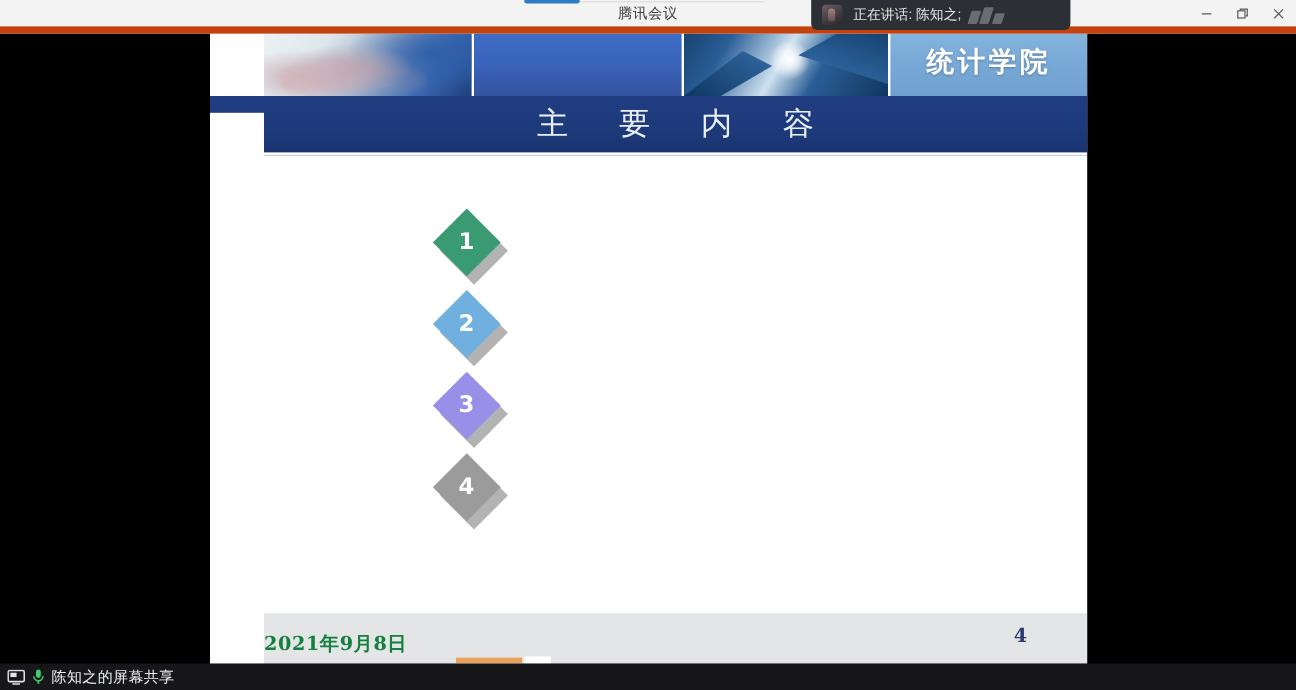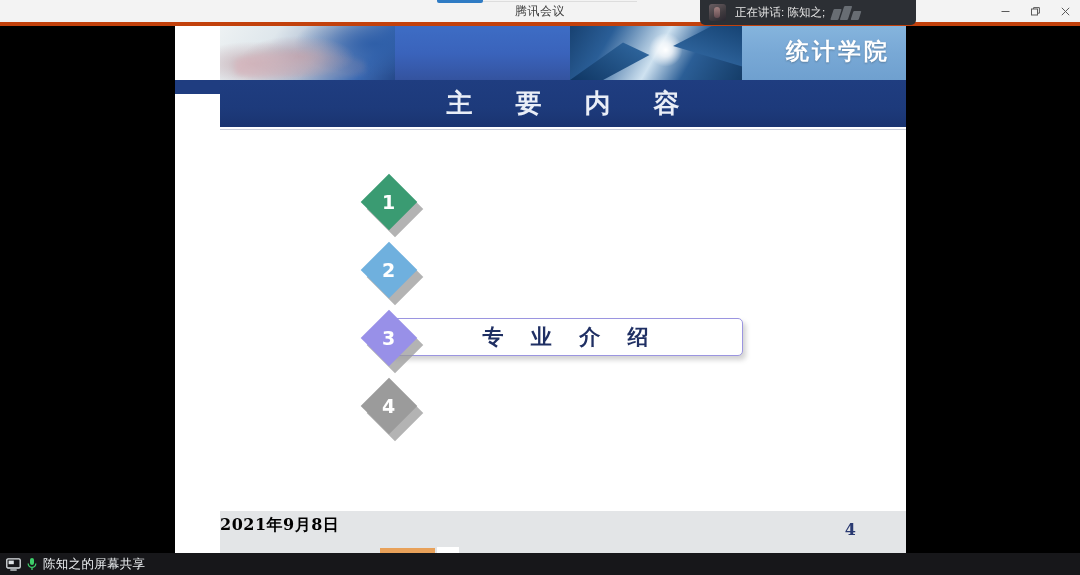--- a/index.html
+++ b/index.html
@@ -15,21 +15,21 @@
     position: relative;
   }
 
   
   .win-titlebar {
     position: absolute;
     top: 0; left: 0;
     width: 1080px;
     height: 22px;
     background: #f3f3f3;
-    border-bottom: 4px solid #c2410c;
+    border-bottom: 6px solid #c2410c;
     z-index: 60;
   }
   .win-tab-accent {
     position: absolute;
     top: 0;
     left: 437px;
     width: 46px;
     height: 3px;
     background: #2f7bc4;
     border-radius: 0 0 2px 2px;
@@ -77,21 +77,20 @@
     left: 676px;
     width: 216px;
     height: 25px;
     background: #2c2f34;
     border-radius: 0 0 5px 5px;
     display: flex;
     align-items: center;
     padding: 0 9px;
     box-sizing: border-box;
     z-index: 70;
-    margin-left: 24px;
   }
   .speaker-avatar {
     width: 17px;
     height: 17px;
     border-radius: 3px;
     background: linear-gradient(150deg,#6b5f63 0%,#3f3a3e 60%,#2a2730 100%);
     flex: 0 0 auto;
     position: relative;
     overflow: hidden;
   }
@@ -153,21 +152,20 @@
   .slide-header {
     position: absolute;
     top: 0; left: 0;
     width: 731px;
     height: 58px;
   }
   .hdr-cell {
     position: absolute;
     top: 0;
     height: 58px;
-    padding-left: 14px;
   }
   .hdr-photo-keyboard {
     left: 45px;
     width: 173px;
     background:
       radial-gradient(ellipse 60% 70% at 18% 72%, #c9b2b8 0%, rgba(201,178,184,0) 55%),
       radial-gradient(ellipse 50% 60% at 42% 60%, #b9a4b0 0%, rgba(185,164,176,0) 60%),
       radial-gradient(ellipse 70% 90% at 83% 38%, #2f5fa8 0%, rgba(47,95,168,0) 62%),
       linear-gradient(125deg, #eef2f3 0%, #dfe7ec 28%, #a8b8cf 52%, #3a69b2 78%, #1f3f7d 100%);
   }
@@ -234,21 +232,21 @@
     background: linear-gradient(180deg,#1f3d80 0%, #1d3a7b 60%, #1a3470 100%);
     display: flex;
     align-items: center;
     justify-content: center;
   }
   .slide-title-text {
     color: #e9eef7;
     font-size: 26px;
     letter-spacing: 17px;
     text-indent: 17px;
-    font-weight: 700;
+    font-weight: 400;
     font-family: "DejaVu Sans", "Liberation Sans", sans-serif;
   }
   .slide-titlebar-underline {
     position: absolute;
     top: 107px;
     left: 45px;
     width: 686px;
     height: 1px;
     background: #c9ced8;
   }
@@ -335,24 +333,24 @@
   .footer-white-left {
     position: absolute;
     left: 0; bottom: 0;
     width: 45px;
     height: 42px;
     background: #ffffff;
   }
   .footer-date {
     position: absolute;
     left: 45px;
-    top: 4px;
+    top: 16px;
     font-size: 16px;
     font-weight: 700;
-    color: #000000;
+    color: #15803d;
     letter-spacing: .5px;
     font-family: "DejaVu Serif", "Liberation Serif", serif;
   }
   .footer-pageno {
     position: absolute;
     right: 50px;
     top: 9px;
     font-size: 16px;
     font-weight: 700;
     color: #2a3a72;
@@ -434,23 +432,20 @@
       </div>
 
       <div class="content-row">
         <div class="row-diamond-shadow"></div>
         <div class="row-diamond" style="background:#6fb0de">
           <span>2</span>
         </div>
       </div>
 
       <div class="content-row">
-        <div class="row-bar" style="border-color:#9b95e0">
-          <span class="row-label">专 业 介 绍</span>
-        </div>
         <div class="row-diamond-shadow"></div>
         <div class="row-diamond" style="background:#9890e8">
           <span>3</span>
         </div>
       </div>
 
       <div class="content-row">
         <div class="row-diamond-shadow"></div>
         <div class="row-diamond" style="background:#9b9b9b">
           <span>4</span>

